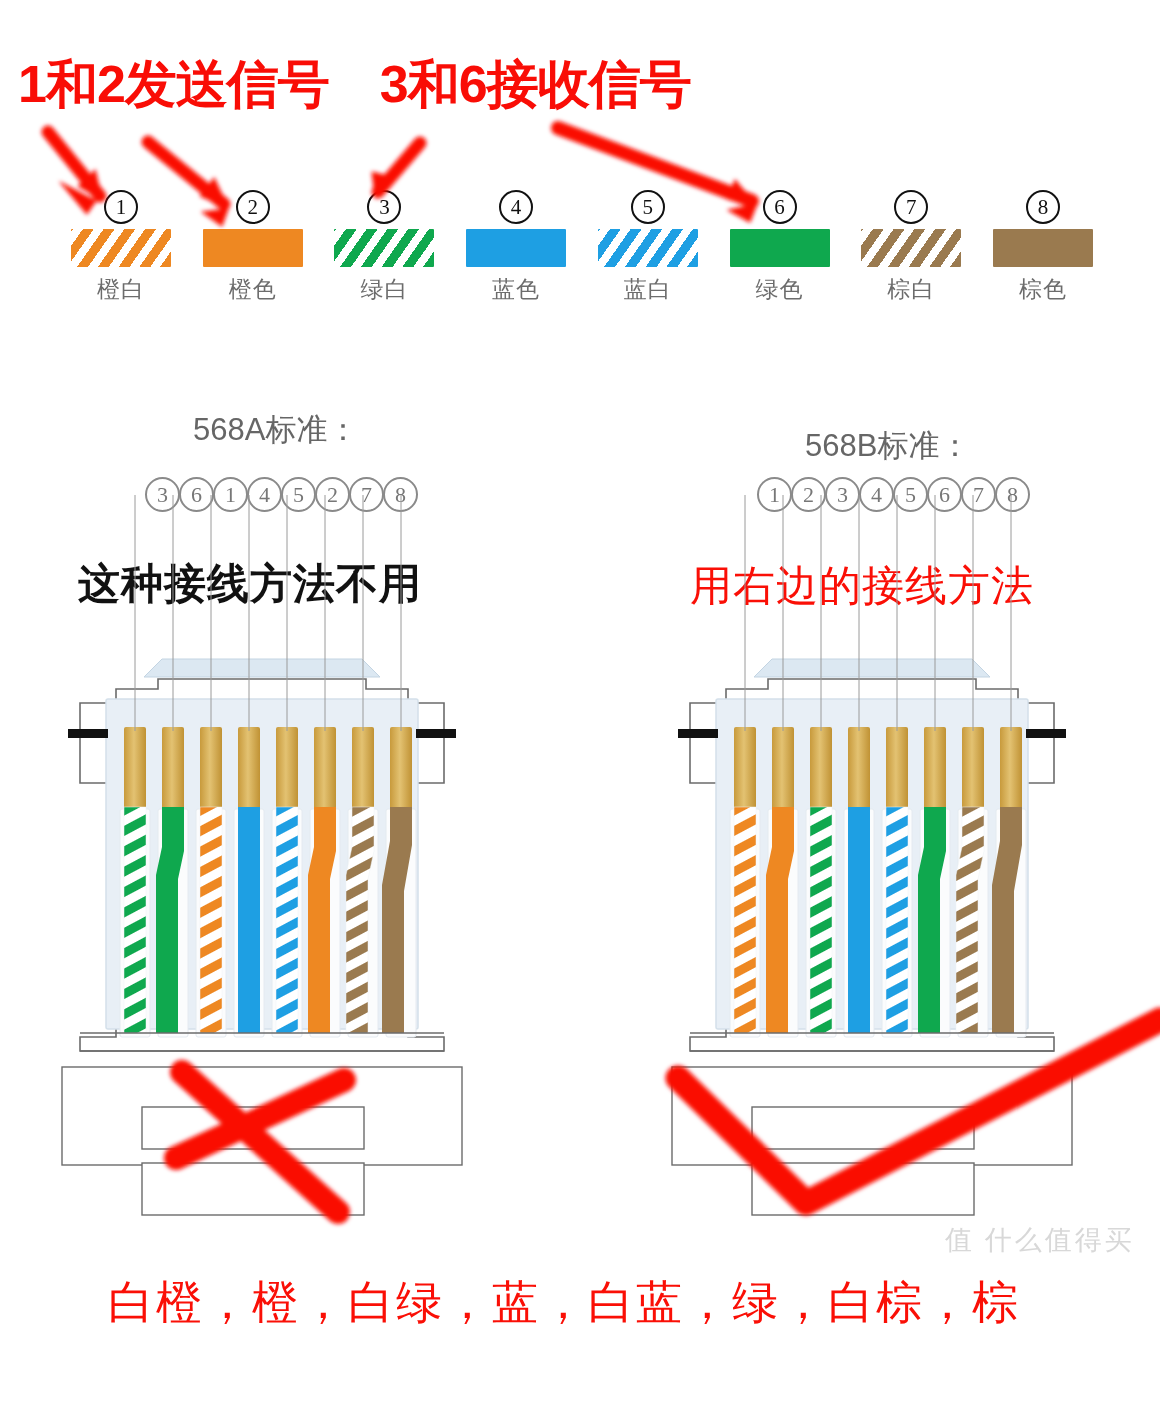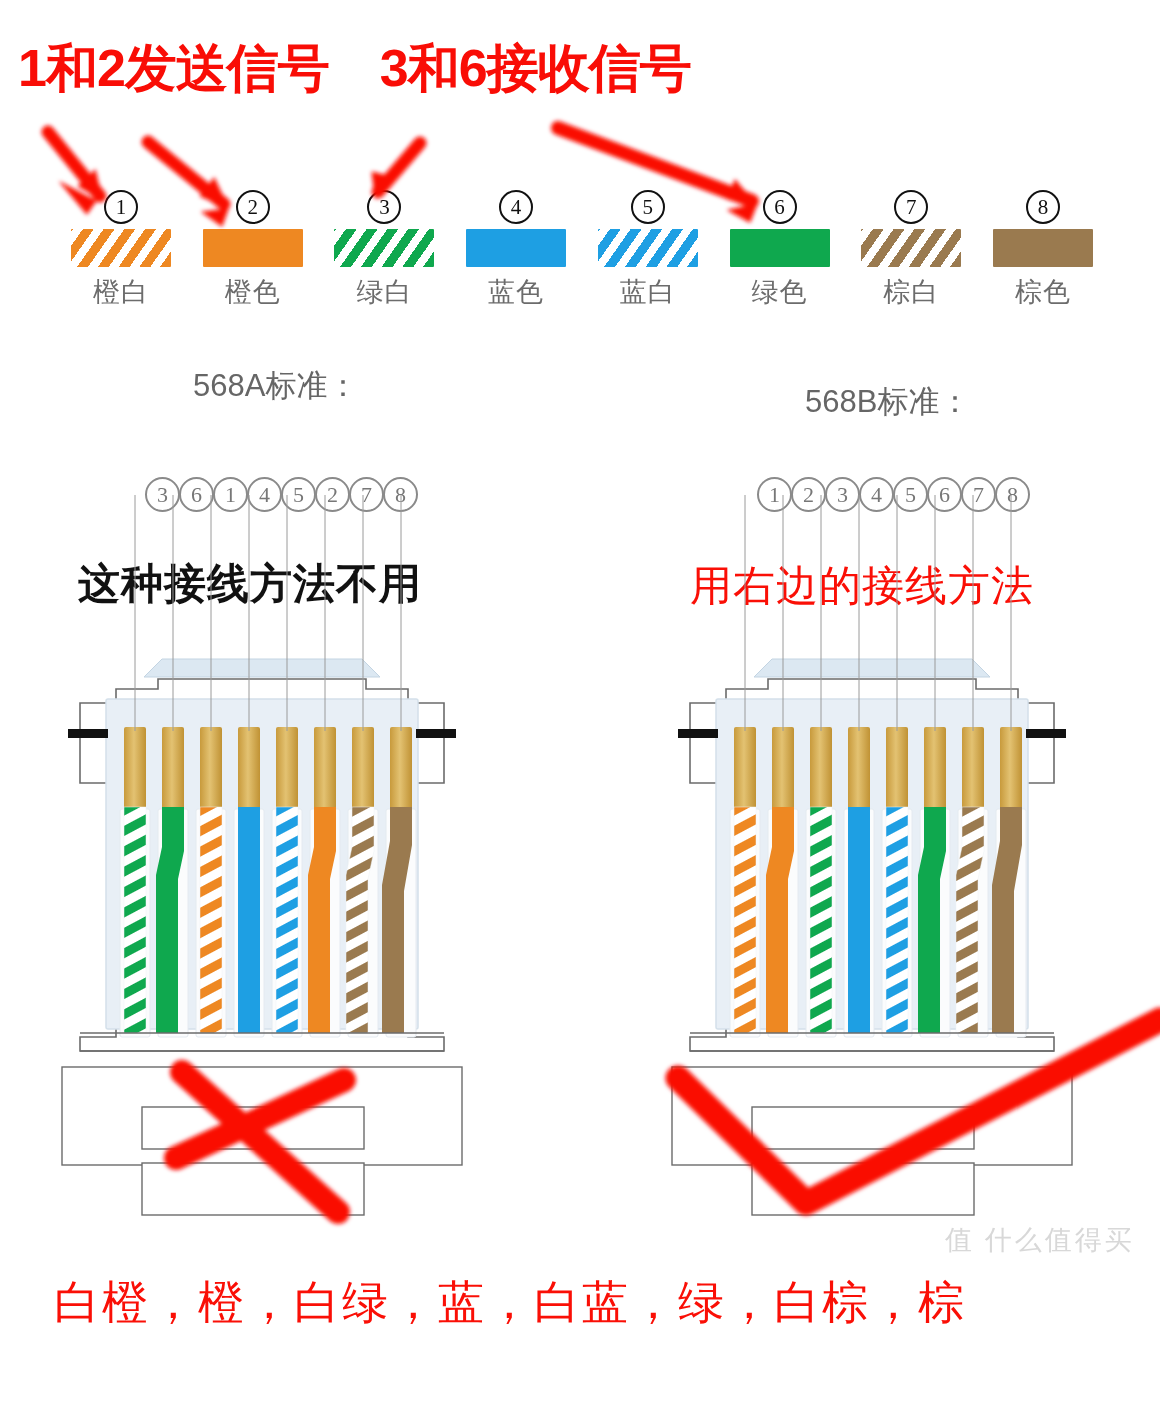--- a/index.html
+++ b/index.html
@@ -10,21 +10,21 @@
   body {
     width: 1160px; height: 1417px;
     position: relative;
     font-family: "Liberation Sans", "DejaVu Sans", sans-serif;
     overflow: hidden;
   }
 
   
   #headline {
     position: absolute;
-    left: 18px; top: 42px;
+    left: 18px; top: 58px;
     font-size: 52px;
     font-weight: bold;
     color: #f90d06;
     letter-spacing: -1px;
     white-space: pre;
     line-height: 1;
   }
 
   
   #arrow-layer {
@@ -56,32 +56,33 @@
     font-family: "Liberation Serif", serif;
     background: #fff;
     margin-bottom: 5px;
   }
   .legend-swatch {
     width: 100px; height: 38px;
     border-radius: 1px;
   }
   .legend-label {
     margin-top: 7px;
-    font-size: 27px;
+    font-size: 23px;
     color: #6c6c6c;
     letter-spacing: 1px;
     white-space: nowrap;
   }
 
   
   .std-title {
     position: absolute;
     font-size: 31px;
     color: #666666;
     white-space: nowrap;
+    margin-top: 44px;
   }
   #std-a-title { left: 193px; top: 365px; }
   #std-b-title { left: 805px; top: 381px; }
 
   
   .pin-numbers {
     position: absolute;
     display: flex;
     gap: 0px;
   }
@@ -110,21 +111,21 @@
   
   .connector { position: absolute; width: 400px; height: 600px; }
   #connector-a { left: 62px;  top: 655px; }
   #connector-b { left: 672px; top: 655px; }
 
   
   #caption {
     position: absolute;
     left: 0; top: 1272px;
     width: 1020px;
-    text-align: center;
+    text-align: right;
     font-size: 46px;
     color: #fa0f06;
     letter-spacing: 2px;
     white-space: nowrap;
   }
 
   
   #watermark {
     position: absolute;
     left: 945px; top: 1222px;

